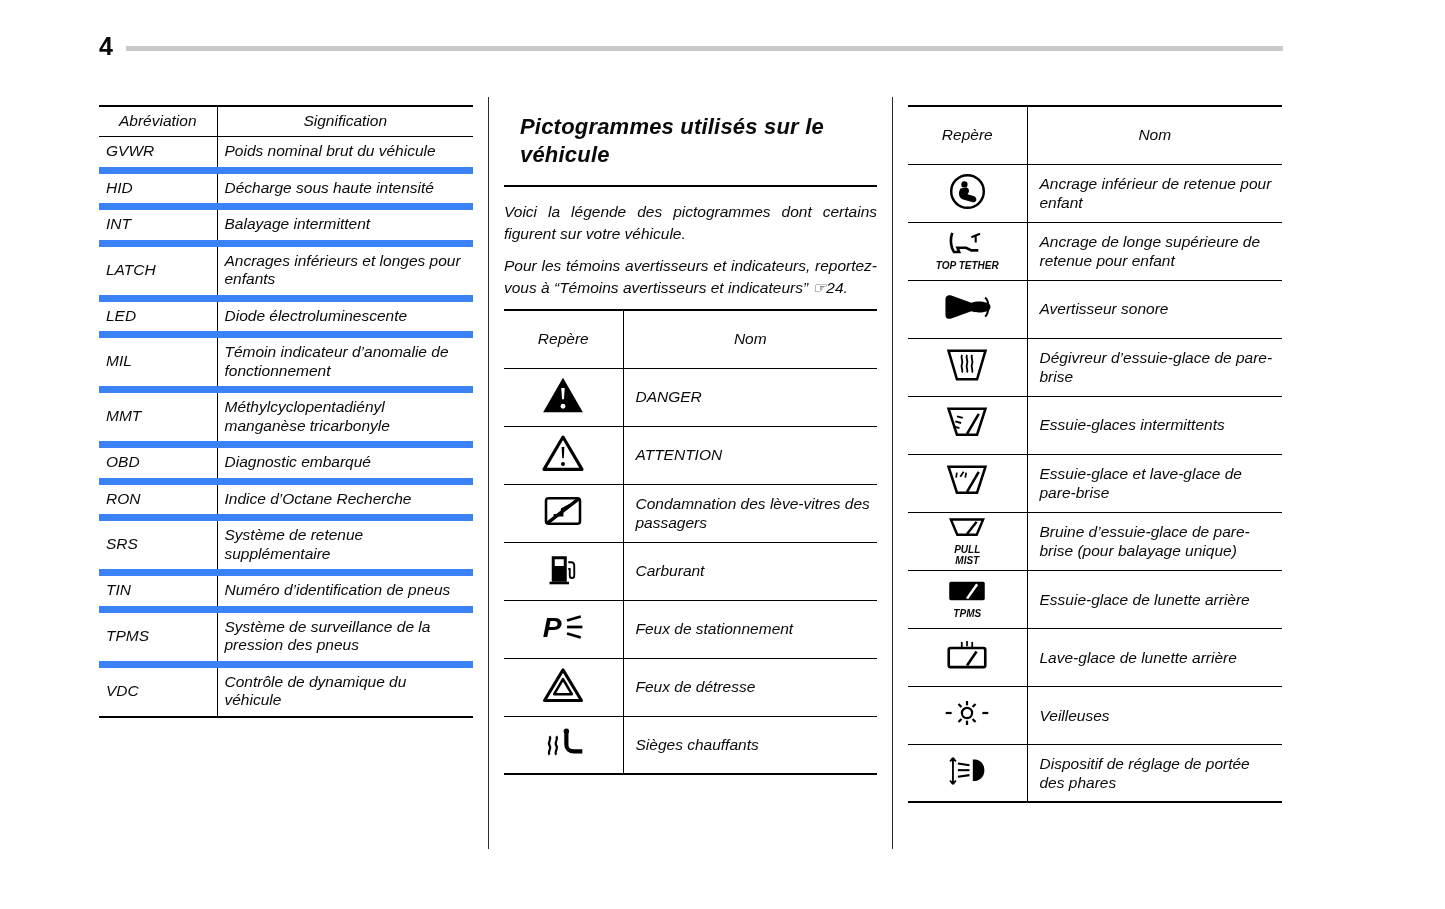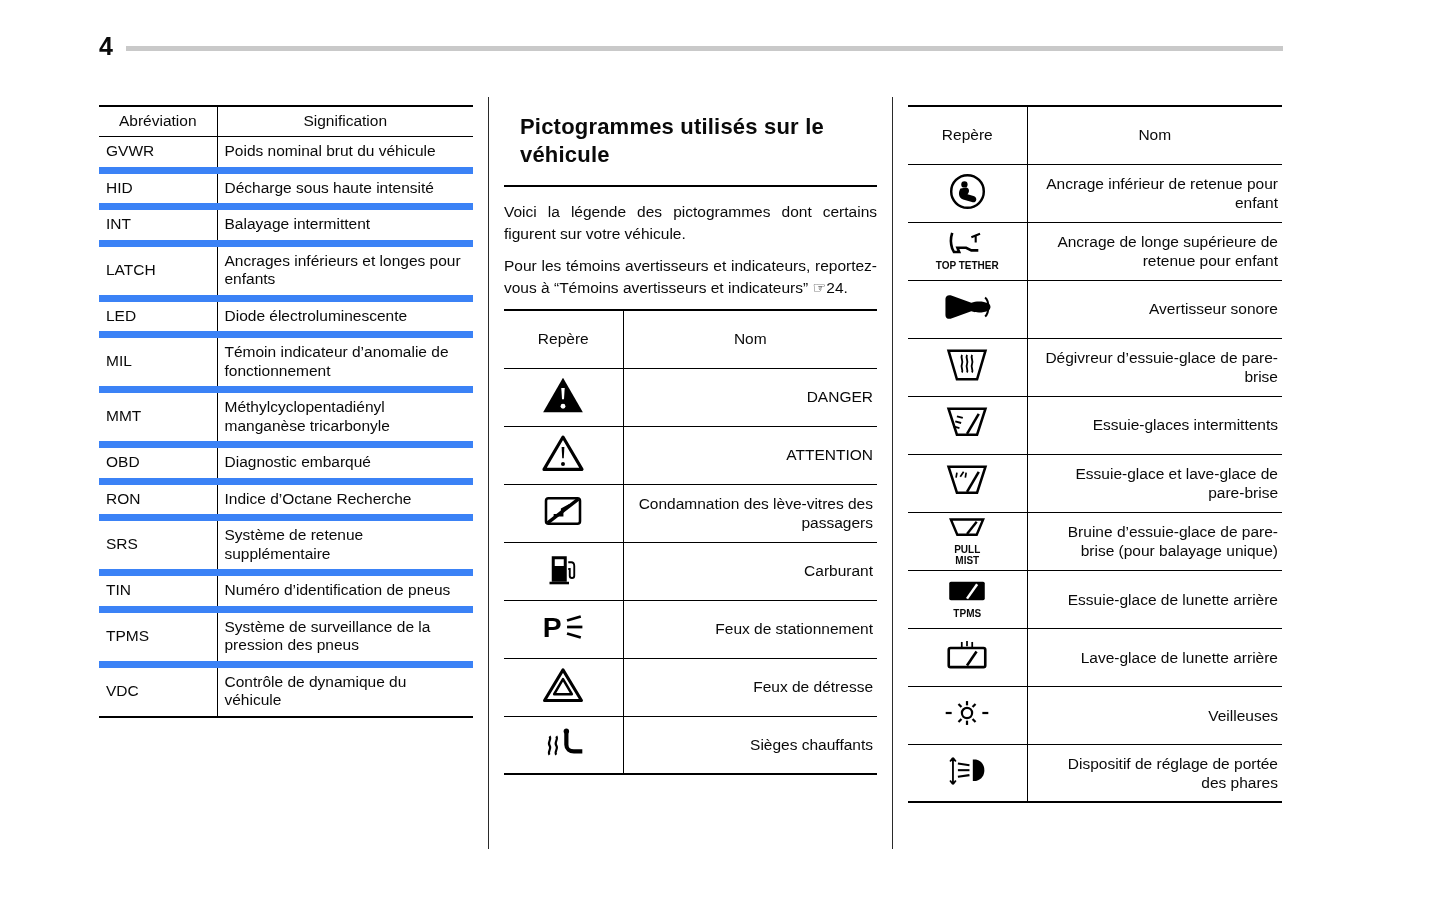--- a/index.html
+++ b/index.html
@@ -7,21 +7,21 @@
   body {
     width:1445px; height:909px; background:#ffffff; color:#0a0a0a;
     font-family:"Liberation Sans", sans-serif; overflow:hidden;
   }
   
   .page-header { display:flex; align-items:center; padding:34px 162px 0 99px; }
   .page-number { font-size:25px; font-weight:bold; line-height:1; }
   .header-rule { flex:1; height:5px; background:#c9c9c9; margin-left:13px; margin-top:3px; }
 
   
-  .columns { display:flex; align-items:stretch; margin:38px 162px 0 99px; min-height:752px; }
+  .columns { display:flex; align-items:stretch; margin:38px 162px 0 99px; min-height:752px;font-style:italic; }
   .col-left  { width:374px; }
   .col-mid   { width:373px; }
   .col-right { width:374px; }
   .divider { width:1px; background:#2a2a2a; margin:0 15px; }
 
   
   table { border-collapse:collapse; width:100%; }
   .abbrev-table, .icon-table {
     border-top:2px solid #000; border-bottom:2px solid #000; font-size:15.5px;
   }
@@ -40,21 +40,21 @@
 
   
   .icon-table { margin-top:3px; }
   .icon-table.right { margin-top:8px; }
   .icon-table td { border-bottom:1px solid #000; }
   .icon-table tr:last-child td { border-bottom:none; }
   .icon-table .c-icon {
     width:119px; border-right:1px solid #000; text-align:center;
     vertical-align:middle; padding:4px 2px; height:58px;
   }
-  .icon-table .c-name { padding:5px 4px 5px 12px; vertical-align:middle; line-height:19.5px; text-align:right; }
+  .icon-table .c-name { padding:5px 4px 5px 12px; vertical-align:middle; line-height:19.5px; text-align:left; }
   .icon { display:inline-block; }
   .icon svg { display:block; margin:0 auto; }
   .icon-caption { font-size:10px; font-weight:bold; line-height:1.12; white-space:pre-line; margin-top:2px; }
 </style>
 </head>
 <body>
 
 <div class="page">
 
   <header class="page-header">

